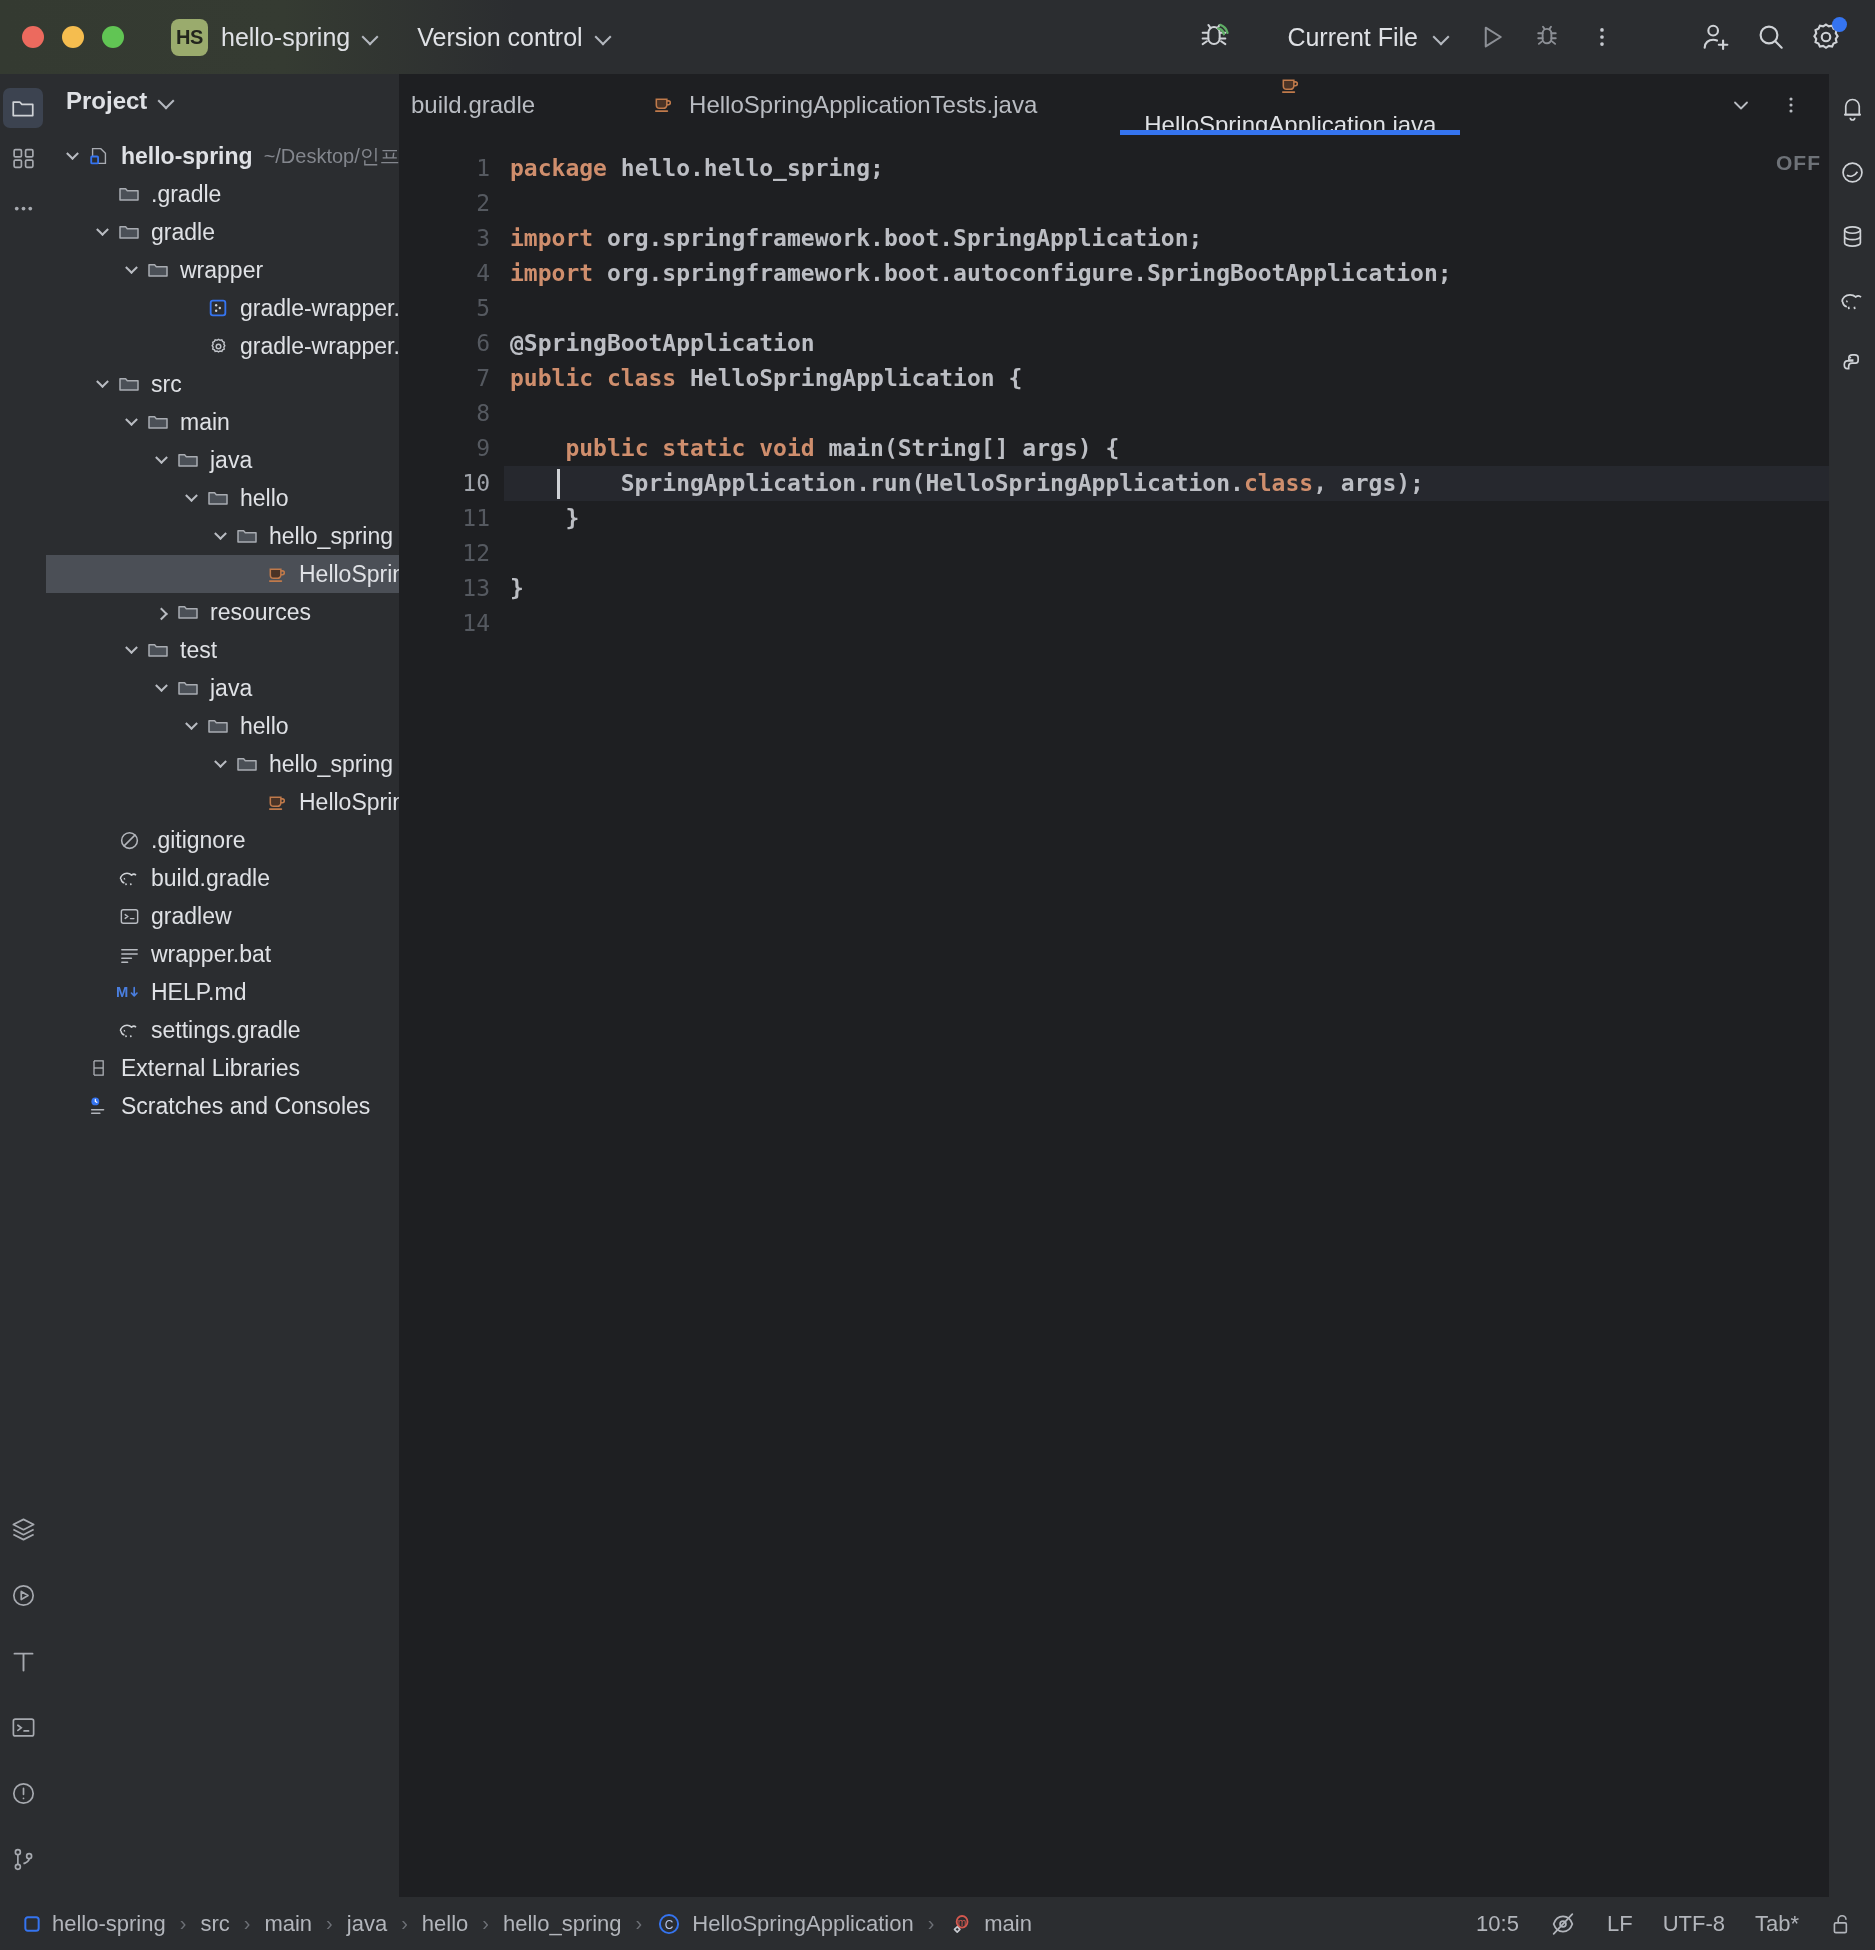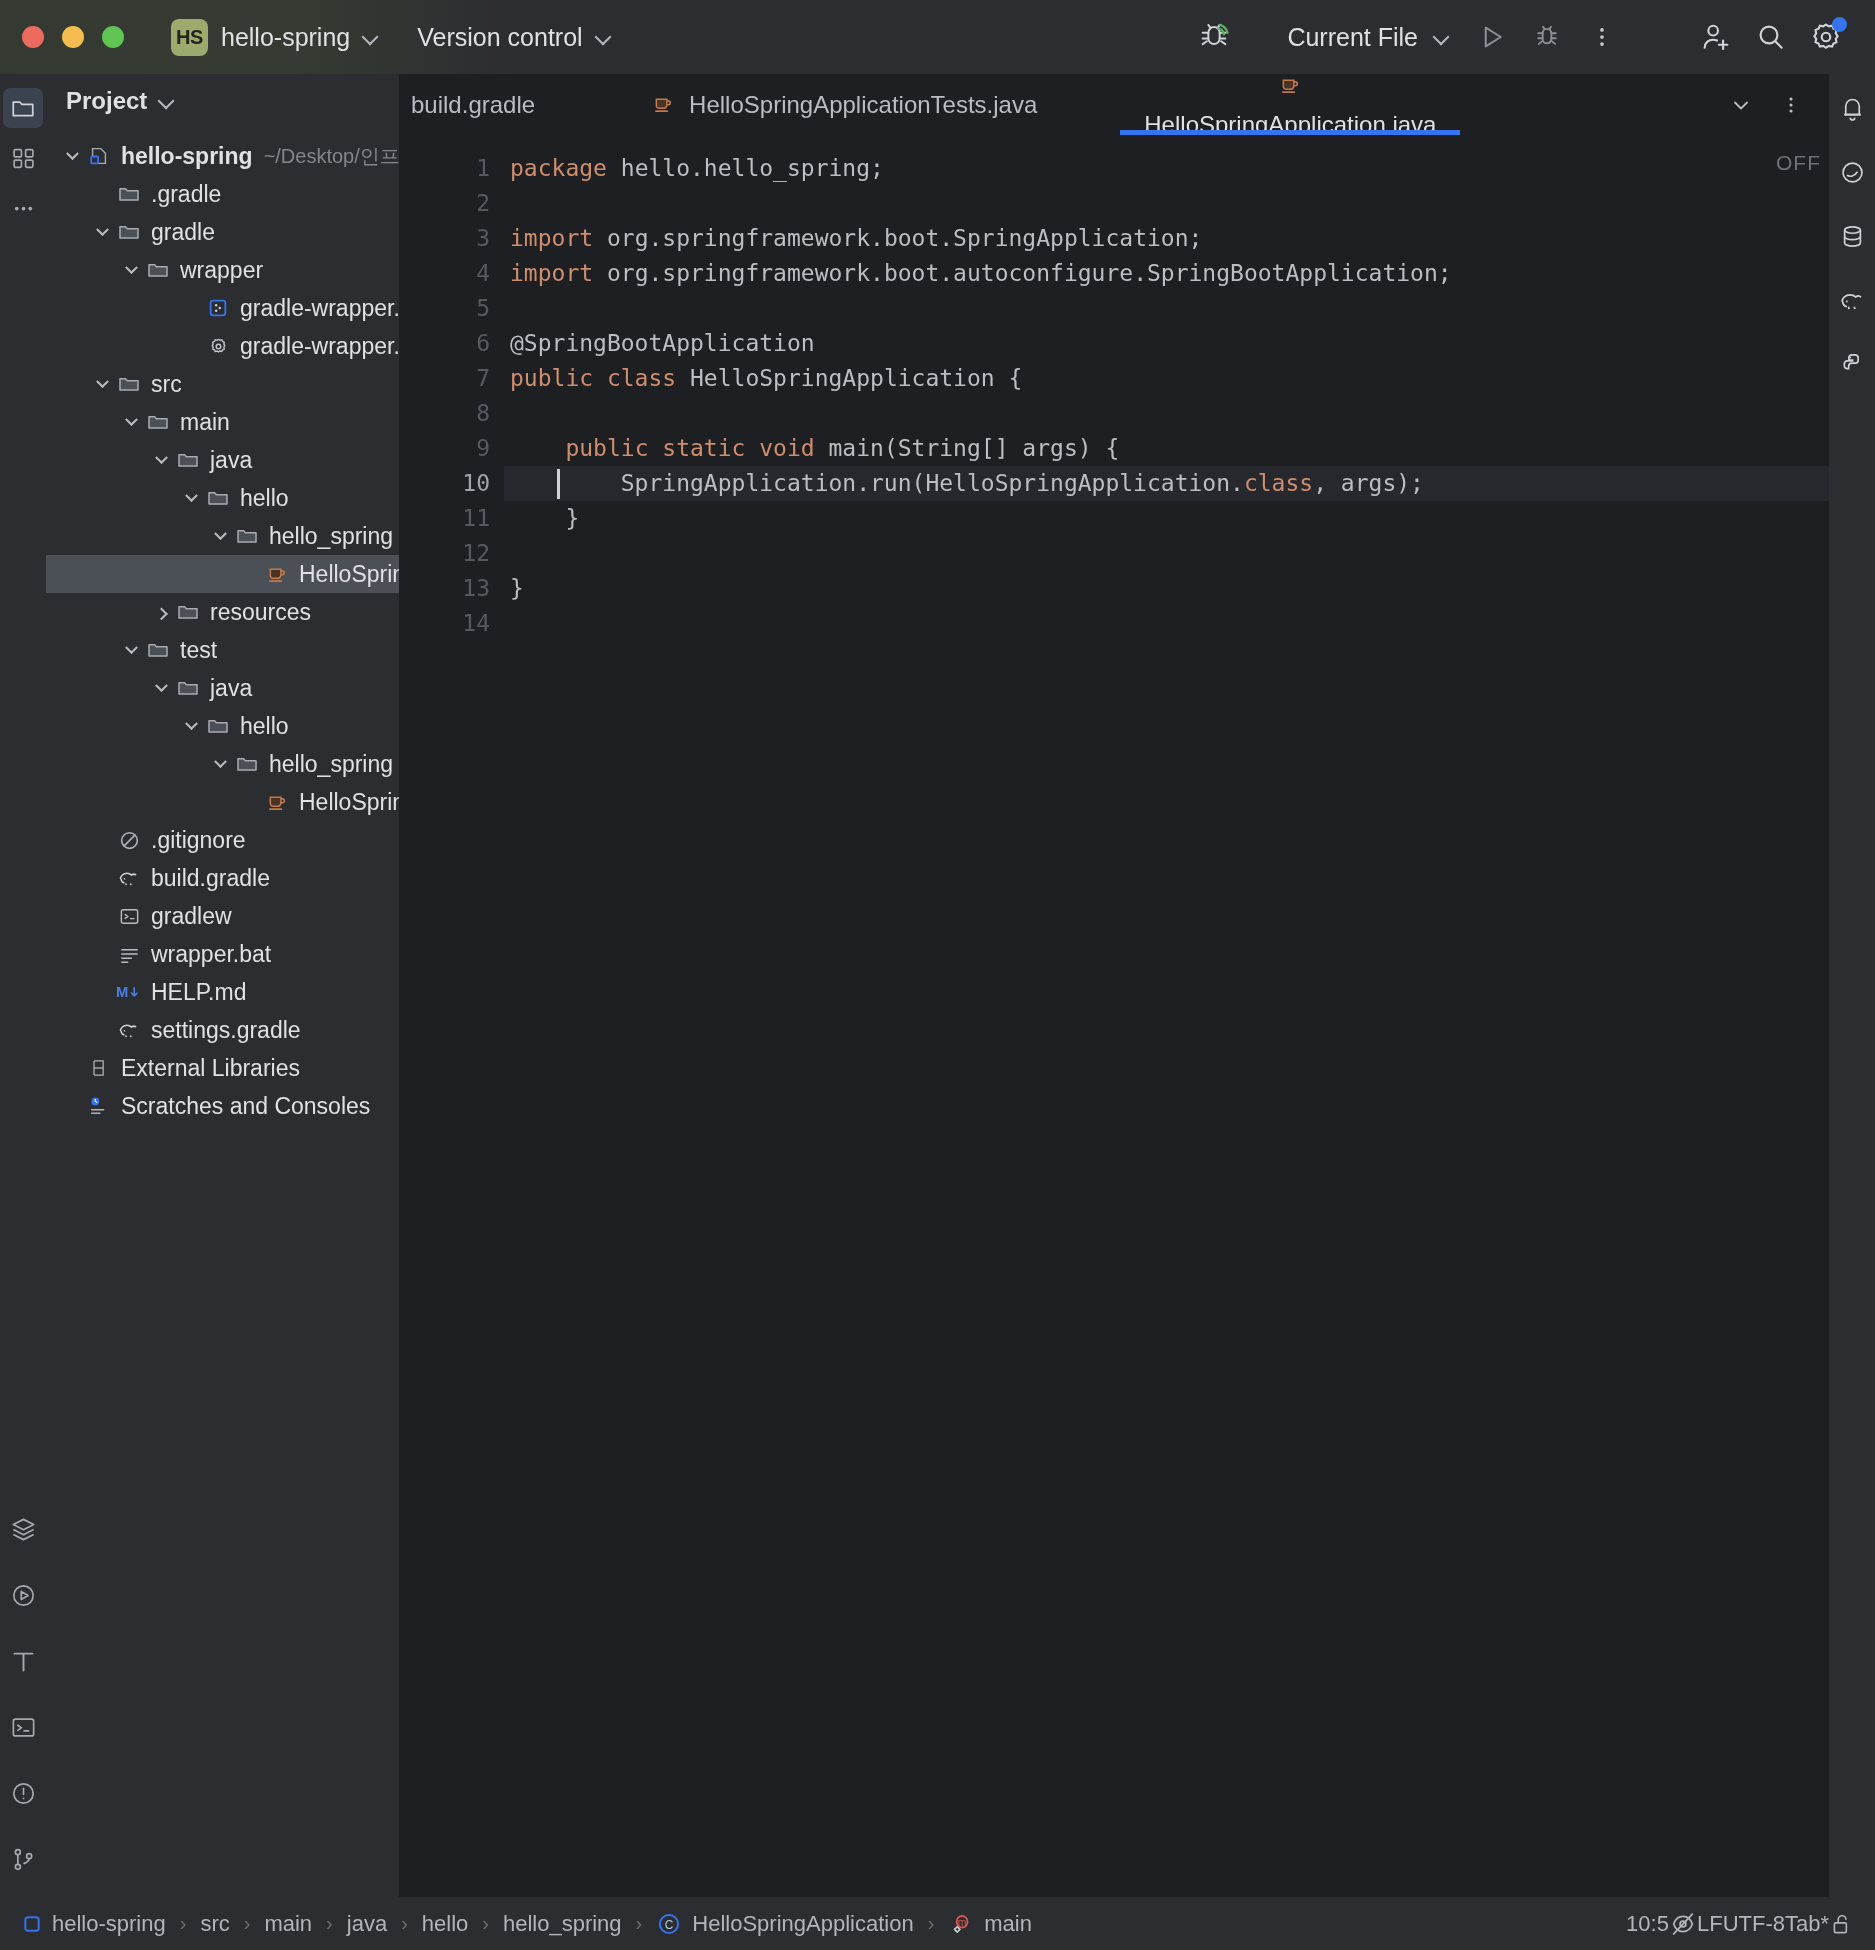--- a/index.html
+++ b/index.html
@@ -125,20 +125,21 @@
     width:105px; flex:0 0 105px; text-align:right; padding-top:16px;
     font-family:"DejaVu Sans Mono", monospace; font-size:23px; color:#555960;
     background:#1e1f22; position:relative;
   }
   .gutter .ln { height:35px; line-height:35px; padding-right:14px; }
   .gutter .ln.cur { color:#a0a4ab; }
   .code {
     flex:1; padding-top:16px; position:relative; min-width:0;
     font-family:"DejaVu Sans Mono", monospace; font-size:23px; color:#bcbec4;
     overflow:hidden;
+    font-weight:bold;
   }
   .cl { height:35px; line-height:35px; white-space:pre; padding-left:6px; position:relative; }
   .cl.hl { background:#26282e; }
   .kw { color:#cf8e6d; }
   .caret {
     position:absolute; left:53px; top:3px; width:2.6px; height:30px; background:#cfd2d6;
   }
   .off-label {
     position:absolute; right:8px; top:16px; color:#6e7278; font-size:21px;
     font-family:"Liberation Sans", sans-serif; letter-spacing:1px;
@@ -152,21 +153,21 @@
 
   
   .status {
     height:53px; flex:0 0 53px; background:#2b2d30;
     display:flex; align-items:center; color:#9ea2a8; font-size:22px;
     padding:0 20px 0 16px;
   }
   .crumbs { display:flex; align-items:center; gap:0; }
   .crumb { display:flex; align-items:center; gap:10px; padding:0 6px; color:#b2b5bb; }
   .sep { color:#6d7076; padding:0 8px; font-size:20px; }
-  .status-right { margin-left:auto; display:flex; align-items:center; }
+  .status-right { margin-left:auto; display:flex; align-items:center; gap:30px; }
   .st-item { color:#b2b5bb; }
 
   svg { display:block; }
 </style>
 </head>
 <body>
 
 <div class="app">
 
   <div class="titlebar">

